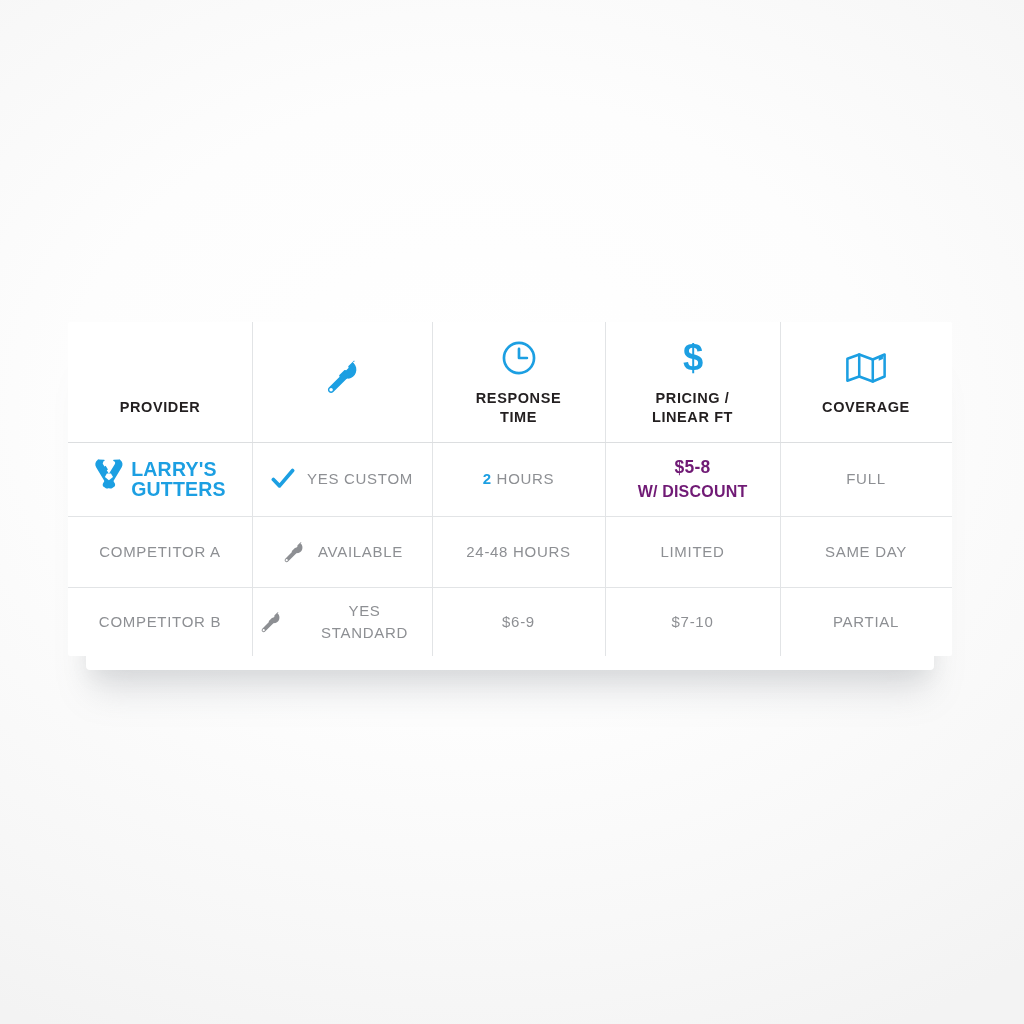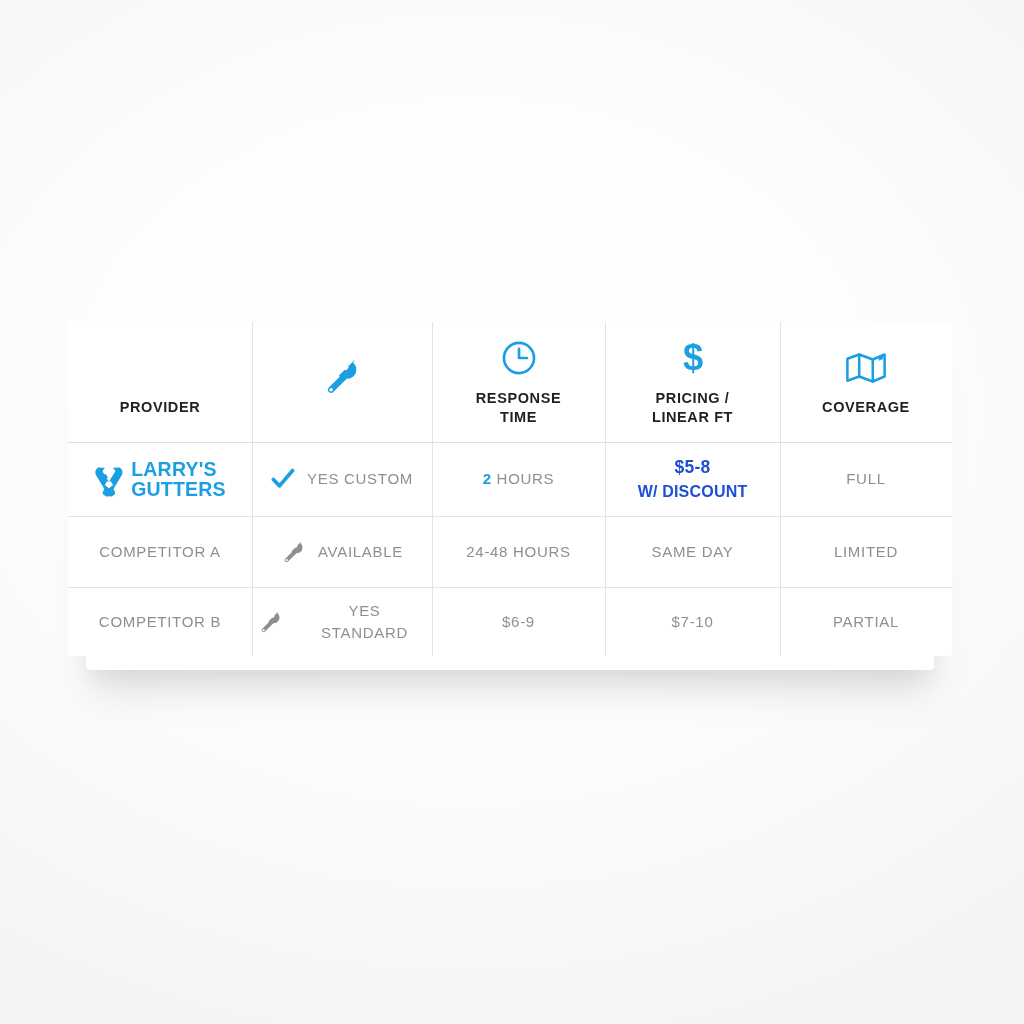--- a/index.html
+++ b/index.html
@@ -105,21 +105,21 @@
     color: #231f20;
     line-height: 1.32;
     text-transform: uppercase;
   }
   .cell-provider-head .head-label { margin-top: 0; }
   .cell-provider-head .head-icon { margin-bottom: 12px; }
 
   
   .brand {
     display: flex;
-    align-items: flex-end;
+    align-items: flex-start;
     gap: 7px;
     justify-content: center;
   }
   .brand-mark { flex: 0 0 auto; line-height: 0; }
   .brand-name {
     font-size: 19.5px;
     font-weight: bold;
     line-height: 1.03;
     letter-spacing: 0.2px;
     color: #1c9fe2;
@@ -130,21 +130,21 @@
 
   
   .val {
     font-size: 15px;
     letter-spacing: 0.7px;
     color: #8d8f93;
     line-height: 1.45;
     text-transform: uppercase;
   }
   .val.blue {
-    color: #1d4ed8;
+    color: #701a75;
     font-weight: bold;
     font-size: 17.5px;
     letter-spacing: 0.3px;
   }
   .val.blue .sub {
     display: block;
     font-size: 16px;
     letter-spacing: 0.2px;
   }
   .val .accent {
@@ -301,26 +301,26 @@
         </div>
       </div>
 
       <div class="cell vdiv">
         <div class="hsep"></div>
         <div class="val">24-48 HOURS</div>
       </div>
 
       <div class="cell vdiv">
         <div class="hsep"></div>
+        <div class="val">LIMITED</div>
+      </div>
+
+      <div class="cell vdiv">
+        <div class="hsep"></div>
         <div class="val">SAME DAY</div>
-      </div>
-
-      <div class="cell vdiv">
-        <div class="hsep"></div>
-        <div class="val">LIMITED</div>
       </div>
 
       <div class="cell row-last">
         <div class="hsep"></div>
         <div class="val">COMPETITOR B</div>
       </div>
 
       <div class="cell vdiv row-last">
         <div class="hsep"></div>
         <div class="icon-val tight">

